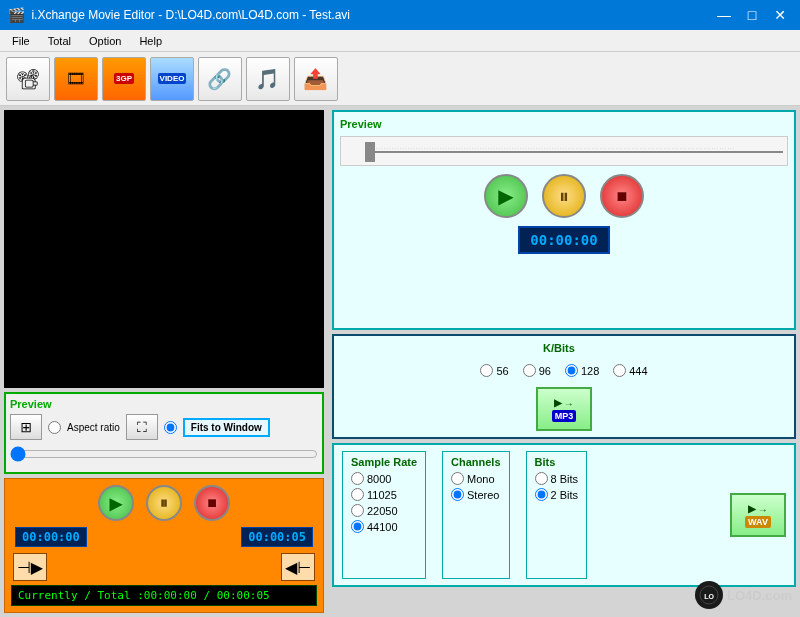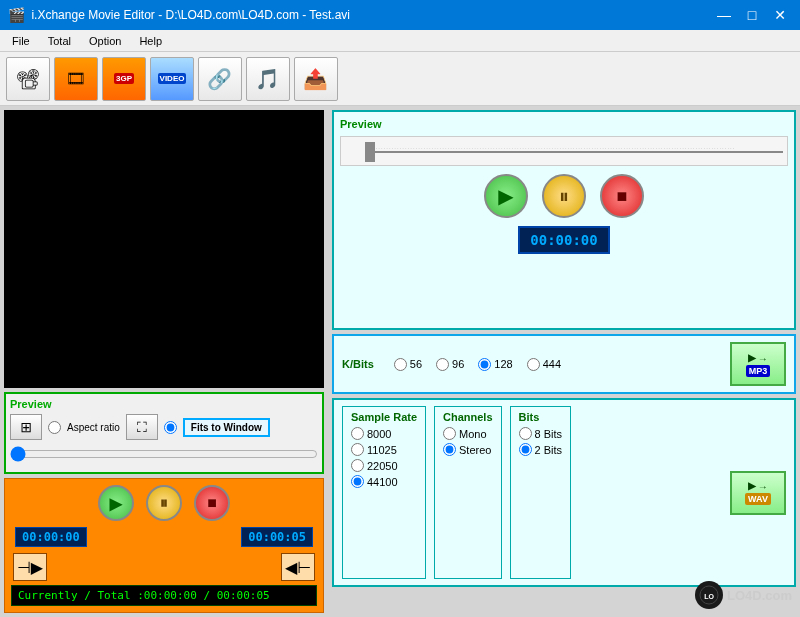--- a/index.html
+++ b/index.html
@@ -261,26 +261,27 @@
       font-family: monospace;
       font-size: 14px;
       padding: 4px 10px;
       border: 2px solid #0044aa;
       font-weight: bold;
       display: inline-block;
     }
 
     
     .kbits-section {
-      border: 2px solid #0ea5e9;
+      border: 2px solid #0c4a6e;
       background: #e8ffff;
       padding: 6px 8px;
       display: flex;
       align-items: center;
       gap: 10px;
+      flex-direction: column;
     }
     .kbits-title {
       color: #006600;
       font-weight: bold;
       font-size: 11px;
       margin-right: 10px;
       white-space: nowrap;
     }
     .radio-group {
       display: flex;
@@ -312,21 +313,21 @@
       border-radius: 2px;
     }
 
     
     .audio-section {
       border: 2px solid #00aaaa;
       background: #e8ffff;
       padding: 6px 8px;
       display: flex;
       align-items: stretch;
-      gap: 4px;
+      gap: 12px;
       flex: 1;
     }
     .audio-subsection {
       border: 1px solid #00aaaa;
       padding: 4px 8px;
       margin-right: 4px;
     }
     .audio-subsection-title {
       color: #006600;
       font-weight: bold;

